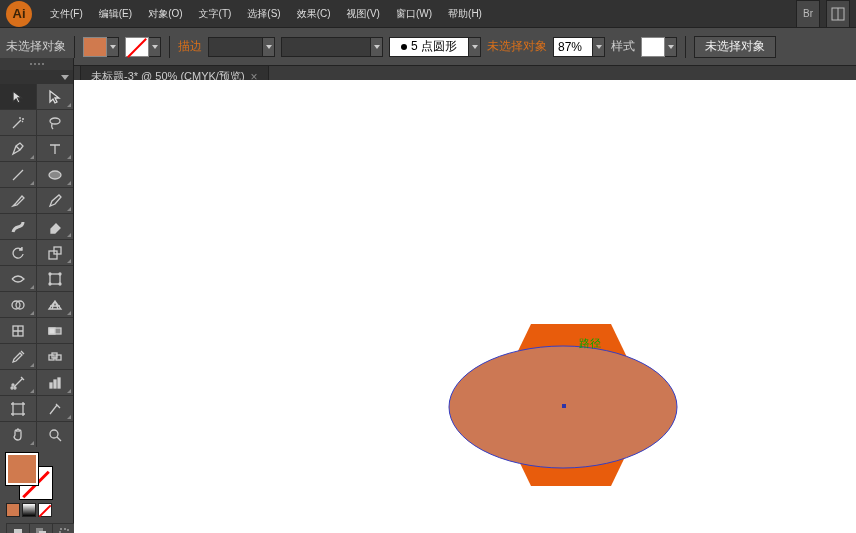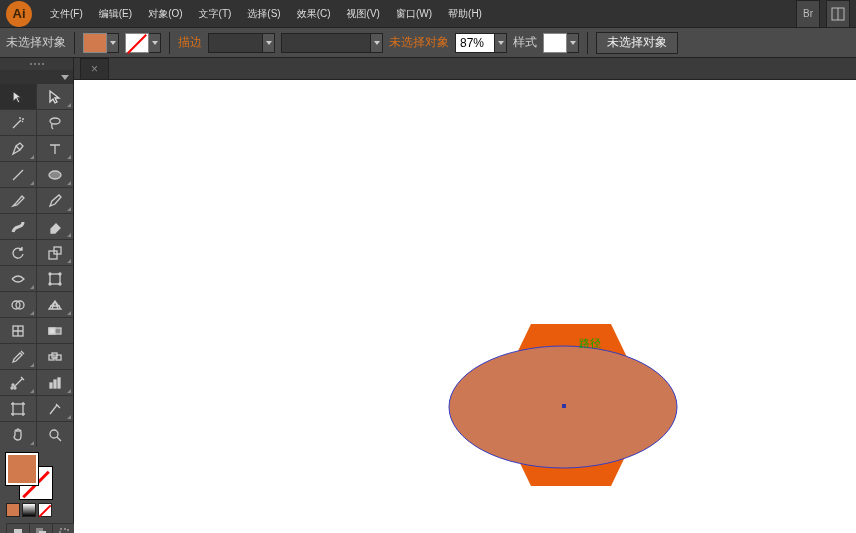--- a/index.html
+++ b/index.html
@@ -7,21 +7,21 @@
 
   
   .menubar { height: 28px; background: #323232; display: flex; align-items: center; padding: 0 6px; border-bottom: 1px solid #222; }
   .logo { width: 26px; height: 26px; background: #d86f1a; color: #3b2307; font-weight: bold; font-size: 13px; display: flex; align-items: center; justify-content: center; border-radius: 13px; margin-right: 10px; }
   .menu-item { padding: 16px 8px; color: #ddd; font-size: 10px; line-height: 28px; cursor: default; }
   .right-icons { margin-left: auto; display: flex; gap: 6px; }
   .mini-btn { width: 24px; height: 28px; background: #474747; border: 1px solid #222; display: flex; align-items: center; justify-content: center; color: #bbb; font-size: 10px; }
   .mini-btn svg { width: 14px; height: 14px; }
 
   
-  .ctrlbar { height: 30px; background: #4b4b4b; border-bottom: 1px solid #222; display: flex; align-items: center; padding: 0 6px; gap: 6px; font-size: 12px; color: #ccc; }
+  .ctrlbar { height: 38px; background: #4b4b4b; border-bottom: 1px solid #222; display: flex; align-items: center; padding: 0 6px; gap: 6px; font-size: 12px; color: #ccc; }
   .ctrl-label { color: #ccc; white-space: nowrap; }
   .orange { color: #d86f1a; }
   .swatch { width: 24px; height: 20px; border: 1px solid #888; display: inline-block; }
   .dropdown-arrow { width: 12px; height: 20px; background: #555; border: 1px solid #222; border-left: none; display: flex; align-items: center; justify-content: center; }
   .dropdown-arrow::after { content: ""; border-left: 3px solid transparent; border-right: 3px solid transparent; border-top: 4px solid #ccc; }
   .swatch-wrap { display: flex; }
   .none-swatch { width: 24px; height: 20px; background: #fff; border: 1px solid #888; position: relative; }
   .none-swatch::after { content: ""; position: absolute; left: -2px; right: -2px; top: 50%; border-top: 2px solid red; transform: rotate(-45deg); }
   .field { height: 20px; background: #3a3a3a; border: 1px solid #222; color: #eee; padding: 0 4px; display: flex; align-items: center; }
   .field.wide { width: 90px; }
@@ -105,37 +105,45 @@
   <span class="sep"></span>
   <span class="ctrl-label orange">描边</span>
   <div class="swatch-wrap">
     <span class="field" style="width:55px"></span>
     <span class="dropdown-arrow"></span>
   </div>
   <div class="swatch-wrap">
     <span class="field wide"></span>
     <span class="dropdown-arrow"></span>
   </div>
+  <div class="swatch-wrap">
+    <span class="field white-field" style="width:80px; justify-content:center;">
+      <span style="width:6px;height:6px;background:#000;border-radius:50%;margin-right:4px;"></span>
+      <span style="color:#000">5 点圆形</span>
+    </span>
+    <span class="dropdown-arrow"></span>
+  </div>
   <span class="ctrl-label orange">未选择对象</span>
   <div class="swatch-wrap">
     <span class="field white-field" style="width:40px;color:#000">87%</span>
     <span class="dropdown-arrow"></span>
   </div>
   <span class="ctrl-label">样式</span>
   <div class="swatch-wrap">
     <span class="swatch" style="background:#fff"></span>
     <span class="dropdown-arrow"></span>
   </div>
   <span class="sep"></span>
   <div class="ctrl-btn">未选择对象</div>
 </div>
 
 <div class="dock-toggle">◀◀</div>
 <div class="tabbar">
   <div class="tab">
+    <span>未标题-3* @ 50% (CMYK/预览)</span>
     <span class="close">×</span>
   </div>
 </div>
 
 <div class="toolbox">
   <div class="gripper">
       <span></span>
       <span></span>
       <span></span>
       <span></span>

